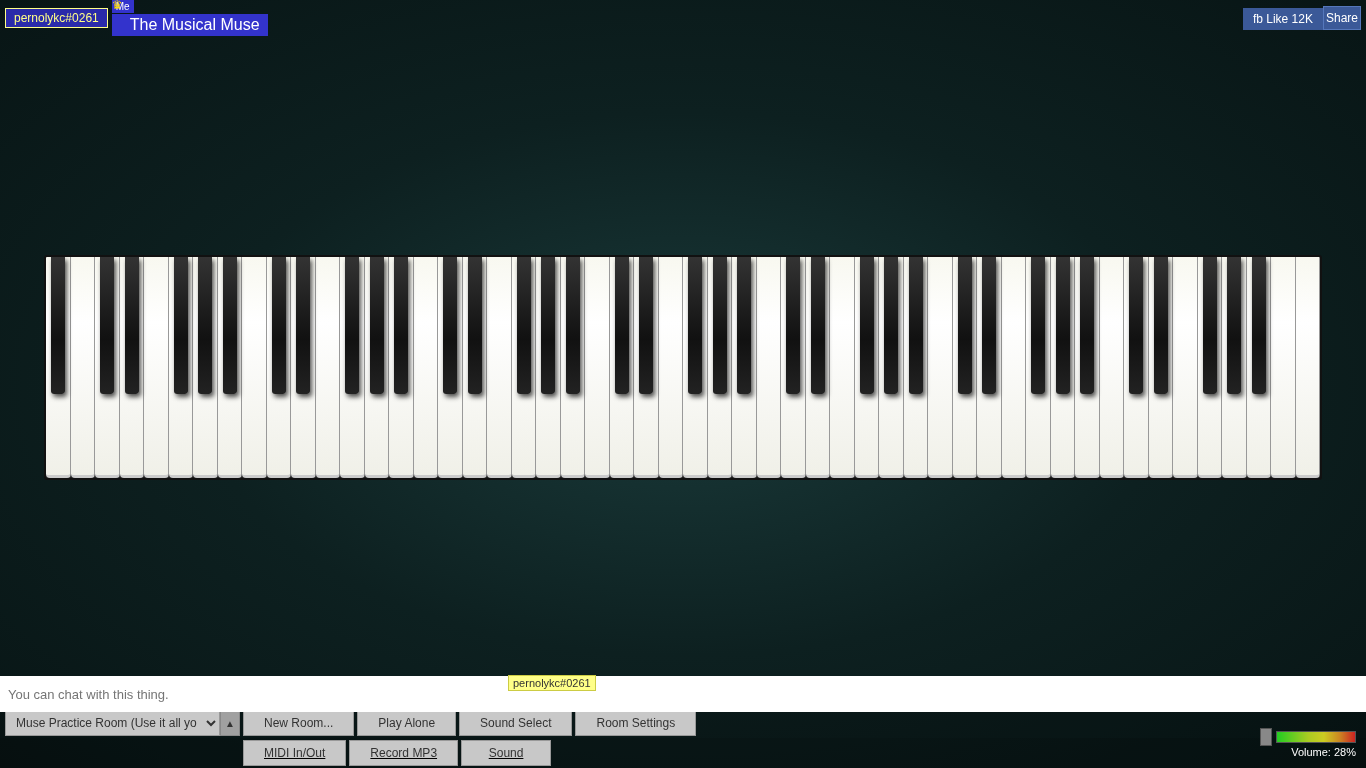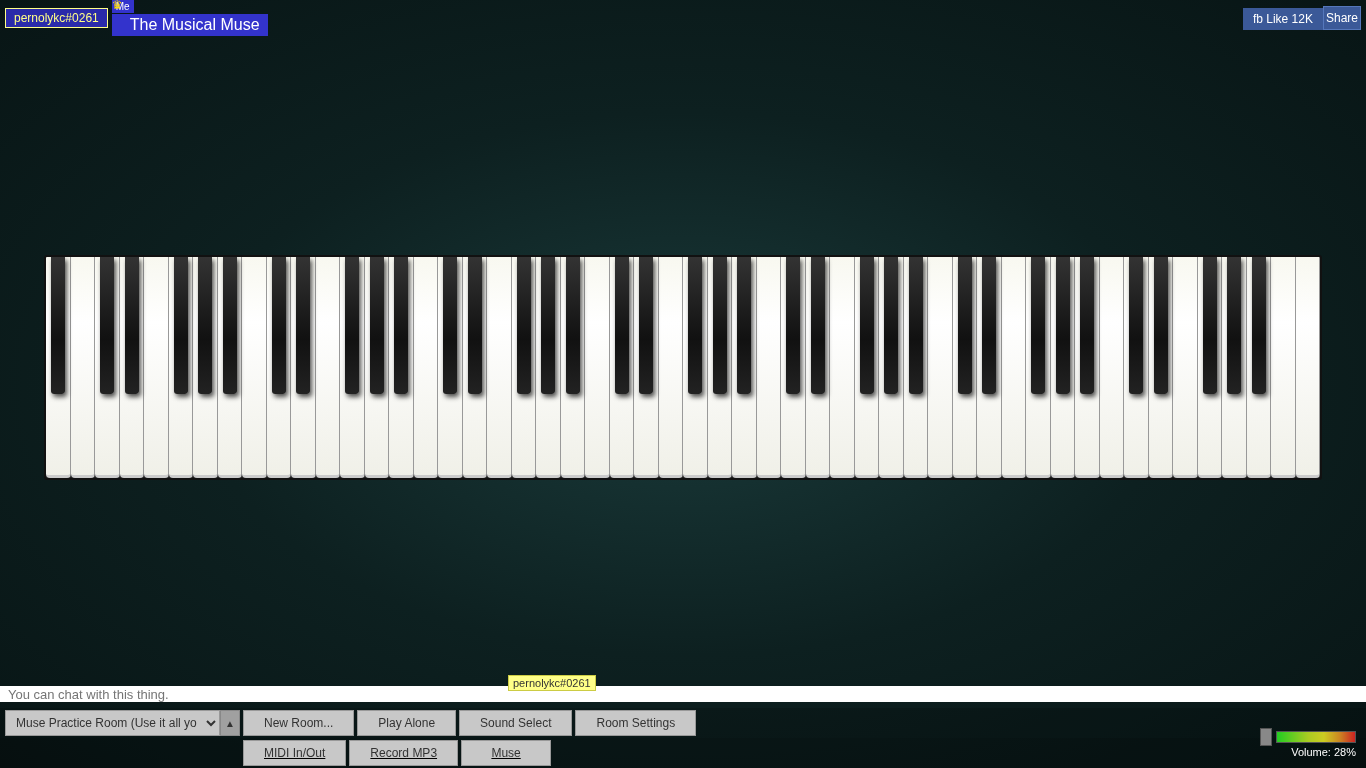--- a/index.html
+++ b/index.html
@@ -139,21 +139,21 @@
       top: 0;
       height: 100%;
       pointer-events: all;
       cursor: pointer;
       z-index: 2;
       box-shadow: 2px 3px 5px rgba(0,0,0,0.7);
     }
 
     #chat-input {
       width: 100%;
-      height: 16px;
+      height: 36px;
       background: white;
       border: none;
       padding: 4px 8px;
       font-size: 13px;
       color: #999;
       outline: none;
     }
 
     #cursor-tooltip {
       position: absolute;
@@ -429,15 +429,15 @@
         <div id="volume-indicator"></div>
         <div id="volume-gradient-bar"></div>
       </div>
       <div id="volume-label">Volume: 28%</div>
     </div>
   </div>
 
   <div id="row3" style="display:flex;align-items:center;padding:2px 5px;gap:3px;background:rgba(0,0,0,0.25);height:30px;padding-left:243px;">
     <button class="ctrl-btn">MIDI In/Out</button>
     <button class="ctrl-btn">Record MP3</button>
-    <button class="ctrl-btn">Muse</button>
+    <button class="ctrl-btn">Sound</button>
   </div>
 </div>
 
 </body></html>

